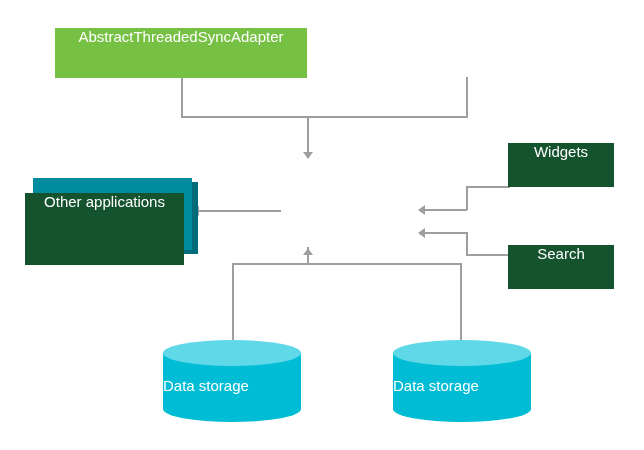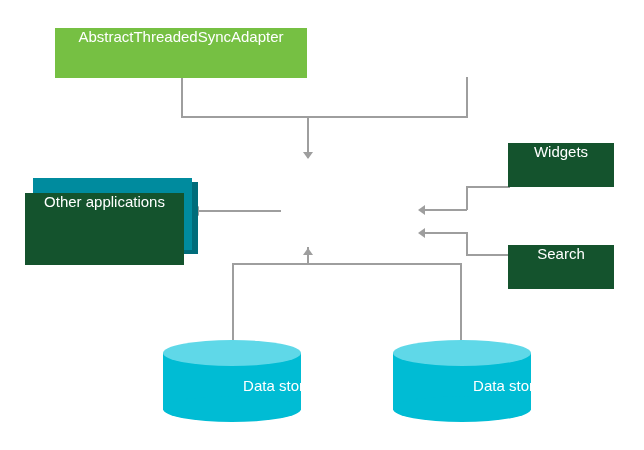--- a/index.html
+++ b/index.html
@@ -63,26 +63,25 @@
     position: absolute;
     left: 0;
     width: 100%;
     background: #00bcd4;
     border-radius: 50%;
   }
   .cyl-label {
     position: absolute;
     left: 0;
     width: 100%;
-    text-align: right;
+    text-align: left;
     color: #ffffff;
     font-size: 15px;
     z-index: 2;
     white-space: nowrap;
-    padding-left: 28px;
   }
 
   
   .line-h, .line-v {
     position: absolute;
     background: #9e9e9e;
     z-index: 1;
   }
   .line-h { height: 2px; }
   .line-v { width: 2px; }

